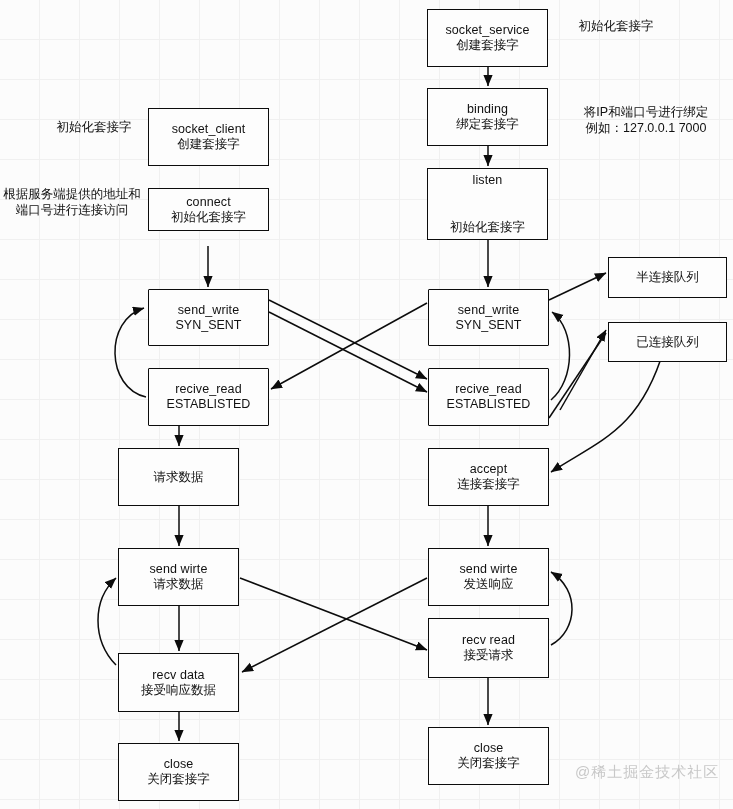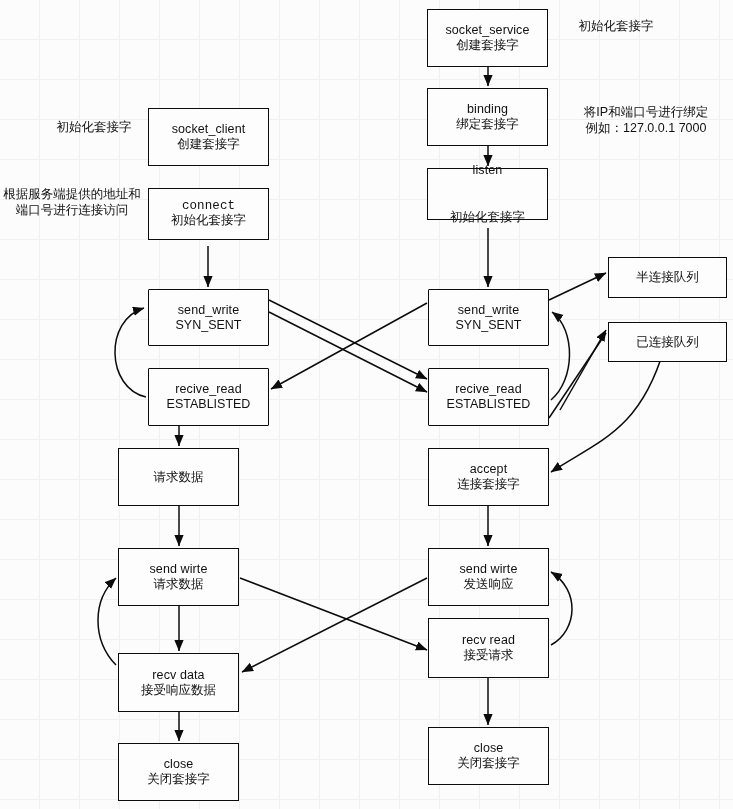--- a/index.html
+++ b/index.html
@@ -95,29 +95,29 @@
 
   <div id="node-layer">
       <div class="node" style="left: 427px; top: 9px; width: 121px; height: 58px;">
         <div class="ln-en">socket_service</div>
         <div class="ln-cn">创建套接字</div>
       </div>
       <div class="node" style="left: 427px; top: 88px; width: 121px; height: 58px;">
         <div class="ln-en">binding</div>
         <div class="ln-cn">绑定套接字</div>
       </div>
-      <div class="node" style="left: 427px; top: 168px; width: 121px; height: 52px; gap: 32px;">
+      <div class="node" style="left: 427px; top: 168px; width: 121px; height: 72px; gap: 32px;">
         <div class="ln-en">listen</div>
         <div class="ln-cn">初始化套接字</div>
       </div>
       <div class="node" style="left: 148px; top: 108px; width: 121px; height: 58px;">
         <div class="ln-en">socket_client</div>
         <div class="ln-cn">创建套接字</div>
       </div>
-      <div class="node" style="left: 148px; top: 188px; width: 121px; height: 52px; font-family: Liberation Mono, monospace;">
+      <div class="node" style="left: 148px; top: 188px; width: 121px; height: 43px;">
         <div class="ln-en">connect</div>
         <div class="ln-cn">初始化套接字</div>
       </div>
       <div class="node rounded" style="left: 148px; top: 289px; width: 121px; height: 57px;">
         <div class="ln-en">send_write</div>
         <div class="ln-cn">SYN_SENT</div>
       </div>
       <div class="node rounded" style="left: 148px; top: 368px; width: 121px; height: 58px;">
         <div class="ln-en">recive_read</div>
         <div class="ln-cn">ESTABLISTED</div>
@@ -170,13 +170,14 @@
     </div>
   <div id="note-layer">
       <div class="note" style="left: 44px; top: 119px; width: 100px;">初始化套接字</div>
       <div class="note" style="left: 2px; top: 186px; width: 140px;">根据服务端提供的地址和
 端口号进行连接访问</div>
       <div class="note" style="left: 566px; top: 18px; width: 100px;">初始化套接字</div>
       <div class="note" style="left: 566px; top: 104px; width: 160px;">将IP和端口号进行绑定
 例如：127.0.0.1  7000</div>
     </div>
 
+  <div class="watermark" style="left:575px;top:763px;">@稀土掘金技术社区</div>
 </div>
 
 </body></html>

